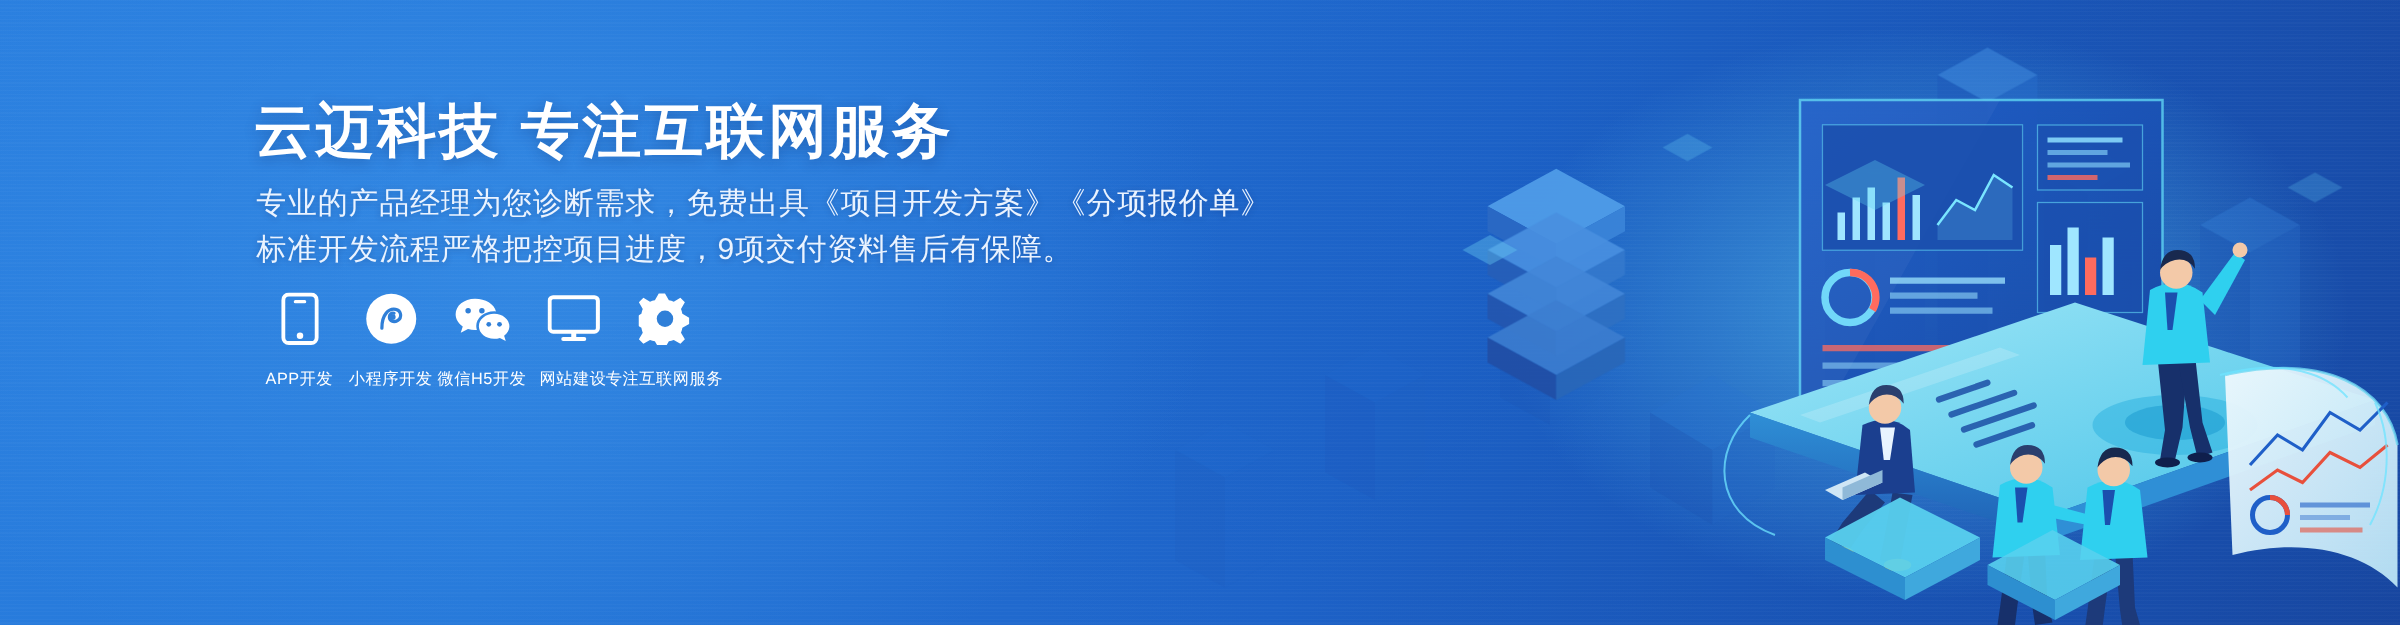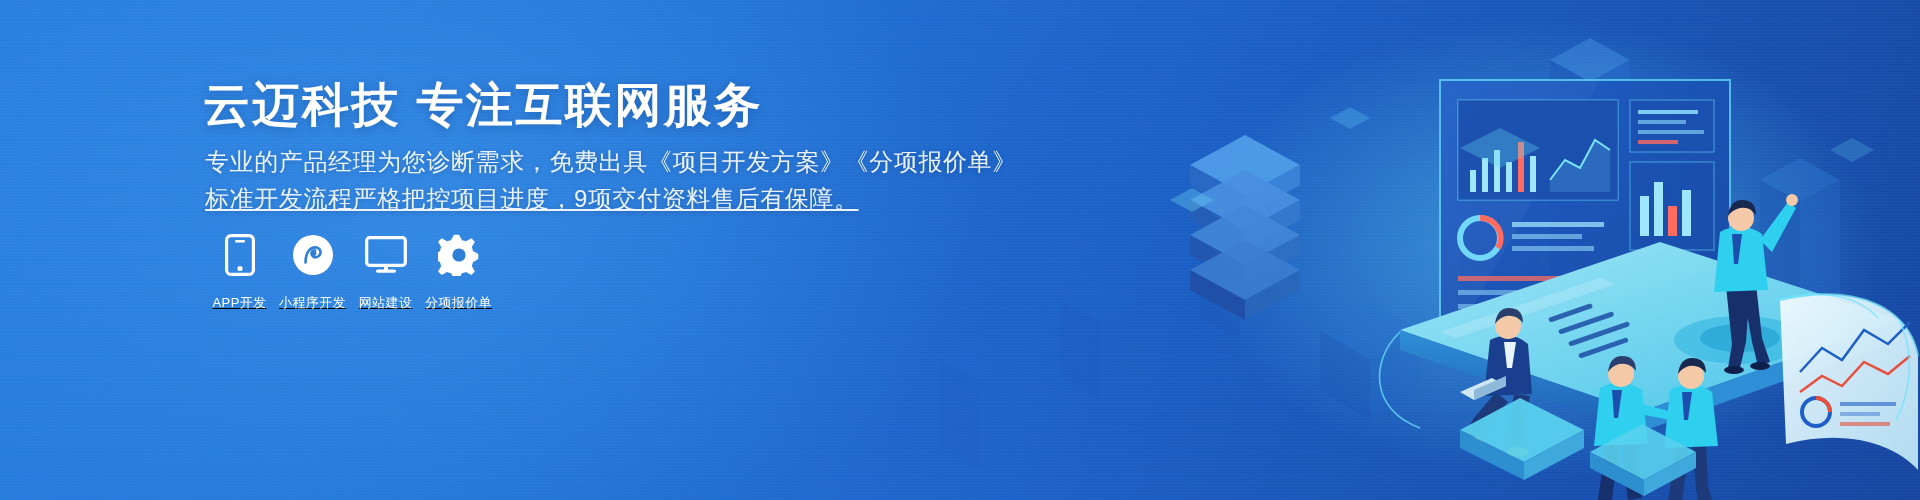--- a/index.html
+++ b/index.html
@@ -36,26 +36,26 @@
     color:#ffffff;
     font-size:47px;
     font-weight:bold;
     letter-spacing:2.5px;
     white-space:nowrap;
     text-shadow:0 2px 10px rgba(0,30,90,0.28);
   }
 
   .sub { position:absolute; left:2px; color:#eaf3ff; font-size:24px; letter-spacing:0.6px; white-space:nowrap; text-shadow:0 1px 5px rgba(0,25,75,0.25);}
   .sub.l1 { top:146px; }
-  .sub.l2 { top:183px;text-decoration:underline; }
+  .sub.l2 { top:183px; }
 
   
   .services{
     position:absolute; left:0; top:232px;
-    display:flex; align-items:flex-start;text-decoration:underline;
+    display:flex; align-items:flex-start;
   }
   .svc{
     width:73px;
     display:flex; flex-direction:column; align-items:center;
     cursor:pointer;
   }
   .svc + .svc { margin-left:0px;text-align:center; }
   .svc .glyph{
     height:46px; width:46px;
     display:flex; align-items:center; justify-content:center;
@@ -351,37 +351,50 @@
         <span class="glyph">
           <svg width="42" height="42" viewBox="0 0 42 42" fill="none">
             <circle cx="21" cy="21" r="20" fill="#fff"></circle>
             <path d="M13.5 28.5 C13.5 17.5 19 12.5 24.5 13.5 C29 14.4 30 20 26 22.5 C22.6 24.6 19.5 22.4 19.5 19.6 C19.5 17.4 21.4 16 23.2 16.6" stroke="#2f7fd8" stroke-width="2.6" stroke-linecap="round" fill="none"></path>
             <circle cx="22.2" cy="19.6" r="2.3" fill="#2f7fd8"></circle>
           </svg>
         </span>
         <span class="cap">小程序开发</span>
       </div>
 
+      <div class="svc">
+        <span class="glyph">
+          <svg width="46" height="40" viewBox="0 0 46 40" fill="none">
+            <path d="M17 4 C8.2 4 1.5 9.6 1.5 16.4 C1.5 20.3 3.7 23.8 7.2 26.1 L5.6 31.2 L11.4 28.2 C13.2 28.7 15.1 29 17 29 C17.5 29 18 29 18.5 28.9 C18.2 27.9 18 26.9 18 25.8 C18 19.2 24.4 14 32.3 14 C32.8 14 33.3 14 33.8 14.1 C32.4 8.3 25.4 4 17 4 Z" fill="#fff"></path>
+            <circle cx="11.5" cy="13.5" r="2.2" fill="#2f7fd8"></circle>
+            <circle cx="22.5" cy="13.5" r="2.2" fill="#2f7fd8"></circle>
+            <path d="M44.5 26 C44.5 20.4 39 16 32.3 16 C25.6 16 20.1 20.4 20.1 26 C20.1 31.6 25.6 36 32.3 36 C33.9 36 35.5 35.7 36.9 35.3 L41.6 37.8 L40.3 33.5 C42.9 31.7 44.5 29 44.5 26 Z" fill="#fff"></path>
+            <circle cx="28" cy="24.4" r="1.9" fill="#2f7fd8"></circle>
+            <circle cx="36.6" cy="24.4" r="1.9" fill="#2f7fd8"></circle>
+          </svg>
+        </span>
+        <span class="cap">微信H5开发</span>
+      </div>
 
       <div class="svc">
         <span class="glyph">
           <svg width="42" height="38" viewBox="0 0 42 38" fill="none">
             <rect x="1.7" y="1.7" width="38.6" height="27.6" rx="2.8" stroke="#fff" stroke-width="3.2"></rect>
             <rect x="19" y="29" width="4" height="5" fill="#fff"></rect>
             <rect x="11" y="33.5" width="20" height="3.2" rx="1.6" fill="#fff"></rect>
           </svg>
         </span>
         <span class="cap">网站建设</span>
       </div>
 
       <div class="svc">
         <span class="glyph">
           <svg width="42" height="42" viewBox="0 0 42 42" fill="none">
             <path d="M21 0.8 l3.1 5.4 a15.6 15.6 0 0 1 3.9 1.1 l5.3 -3.1 3.6 3.6 -3.1 5.3 a15.6 15.6 0 0 1 1.1 3.9 l5.4 3.1 0 5 -5.4 3.1 a15.6 15.6 0 0 1 -1.1 3.9 l3.1 5.3 -3.6 3.6 -5.3 -3.1 a15.6 15.6 0 0 1 -3.9 1.1 l-3.1 5.4 -5 0 -3.1 -5.4 a15.6 15.6 0 0 1 -3.9 -1.1 l-5.3 3.1 -3.6 -3.6 3.1 -5.3 a15.6 15.6 0 0 1 -1.1 -3.9 l-5.4 -3.1 0 -5 5.4 -3.1 a15.6 15.6 0 0 1 1.1 -3.9 l-3.1 -5.3 3.6 -3.6 5.3 3.1 a15.6 15.6 0 0 1 3.9 -1.1 l3.1 -5.4 z" fill="#fff"></path>
             <circle cx="21" cy="21" r="6.6" fill="#2f7fd8"></circle>
           </svg>
         </span>
-        <span class="cap">分项报价单</span>
+        <span class="cap">专注互联网服务</span>
       </div>
 
     </div>
   </div>
 </div>
 
 </body></html>

